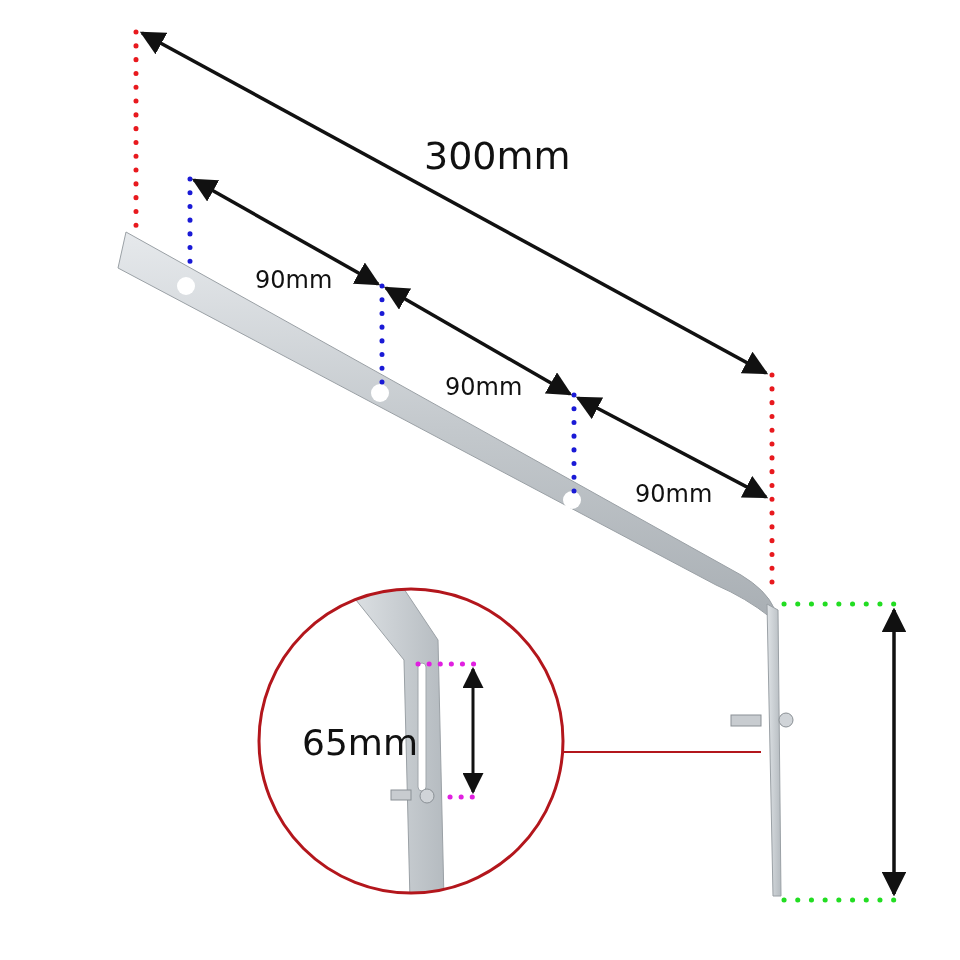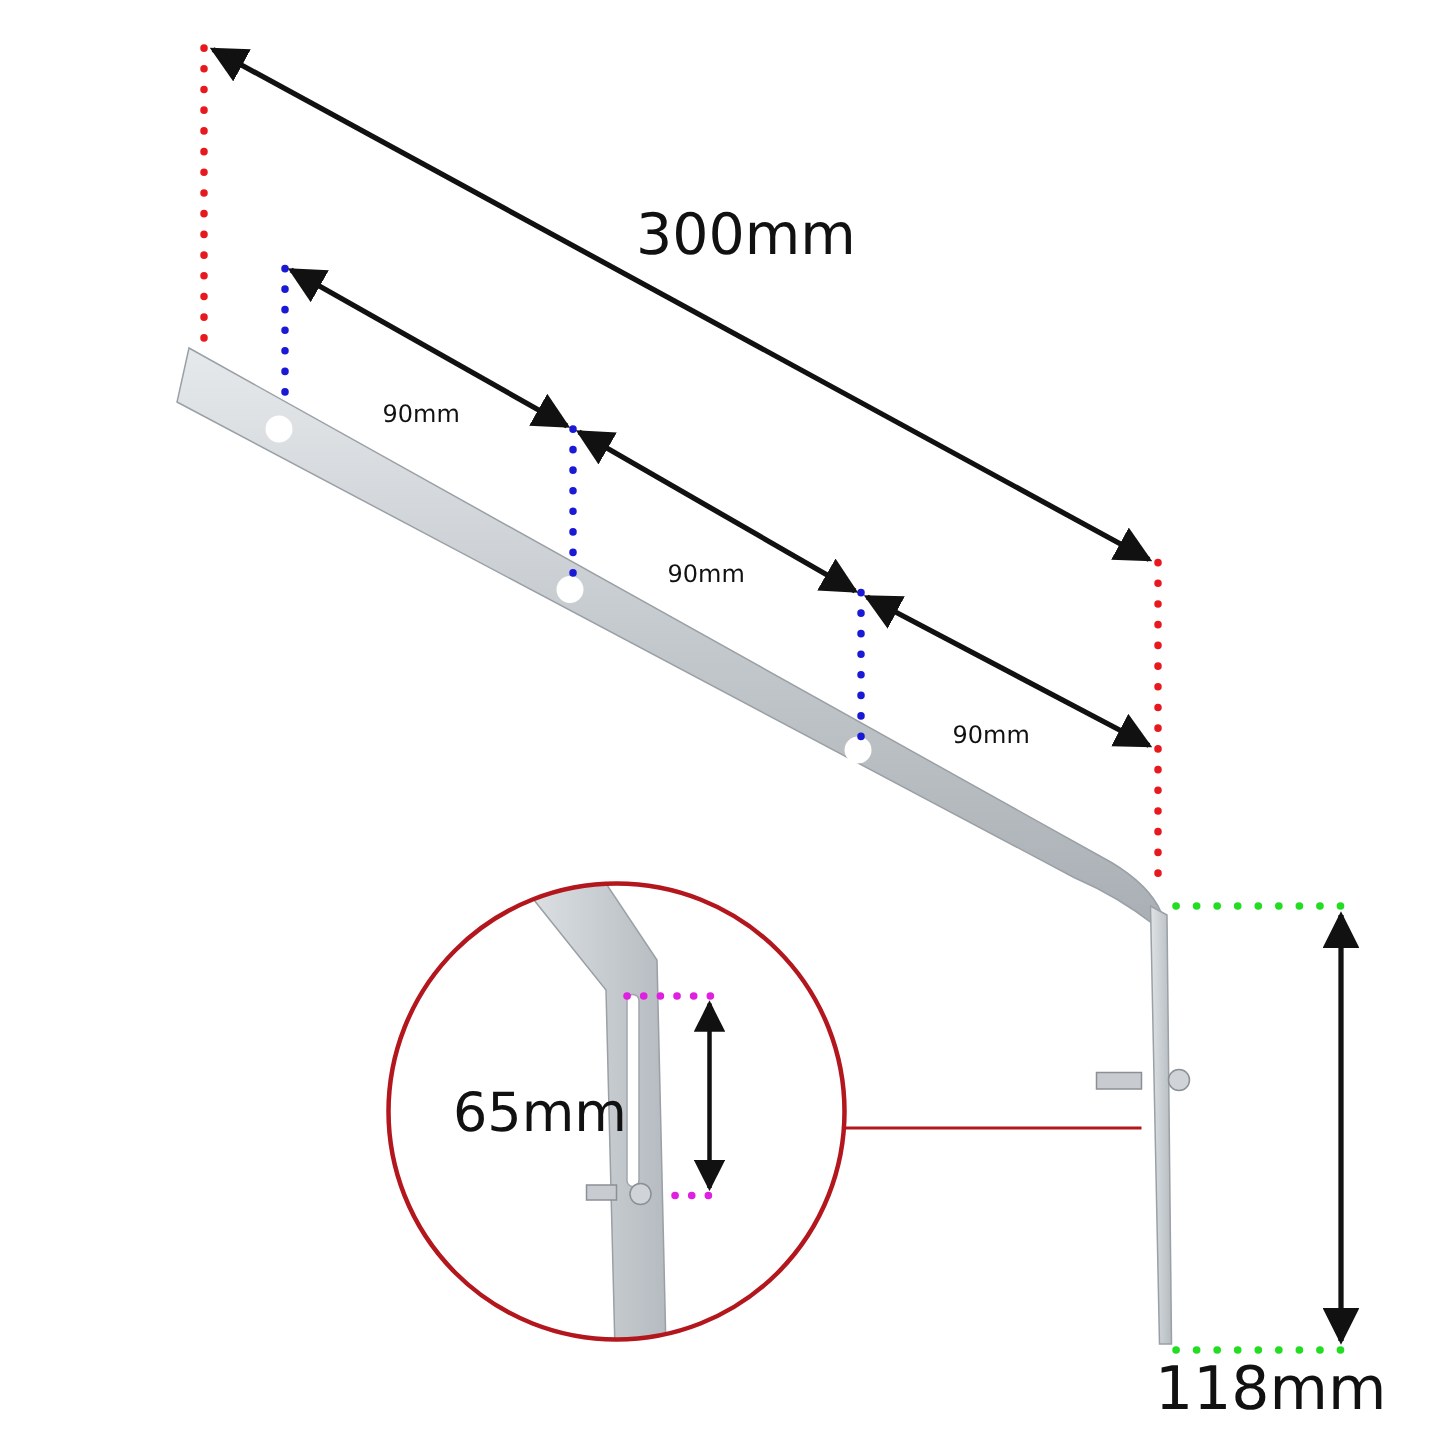--- a/index.html
+++ b/index.html
@@ -1,20 +1,20 @@
 <!DOCTYPE html>
 <html><head>
 <meta charset="utf-8">
 <style>
   html, body { margin: 0; padding: 0; background: #ffffff; }
   #stage { position: relative; width: 960px; height: 960px; overflow: hidden; background: #fff; margin-left: 26px; }
   svg { position: absolute; left: 0; top: 0; }
   .lbl { position: absolute; font-family: "DejaVu Sans", sans-serif; color: #111; white-space: nowrap; line-height: 1; }
   .big { font-size: 38px; }
-  .mid { font-size: 16px; }
+  .mid { font-size: 24px; }
   .lg { font-size: 36px; }
   .xl { font-size: 40px; }
 </style>
 </head>
 <body>
 
 <div id="stage">
   <svg width="960" height="960" viewBox="0 0 960 960">
     <defs>
       <marker id="ah" viewBox="0 0 10 10" refX="9" refY="5" markerWidth="7" markerHeight="7" orient="auto-start-reverse">
@@ -78,14 +78,13 @@
     <line x1="392" y1="664" x2="448" y2="664" stroke="#e020e0" stroke-width="5" stroke-dasharray="0.1 11" stroke-linecap="round"></line>
     <line x1="424" y1="797" x2="448" y2="797" stroke="#e020e0" stroke-width="5" stroke-dasharray="0.1 11" stroke-linecap="round"></line>
     <line x1="447" y1="669" x2="447" y2="792" stroke="#111" stroke-width="3" marker-start="url(#ah)" marker-end="url(#ah)"></line>
   </svg>
 
   <span class="lbl big" style="left:398px;top:137px;">300mm</span>
   <span class="lbl mid" style="left:229px;top:268px;">90mm</span>
   <span class="lbl mid" style="left:419px;top:375px;">90mm</span>
   <span class="lbl mid" style="left:609px;top:482px;">90mm</span>
   <span class="lbl lg" style="left:276px;top:725px;">65mm</span>
-  <span class="lbl xl" style="left:744px;top:906px;">118mm</span>
 </div>
 
 </body></html>

